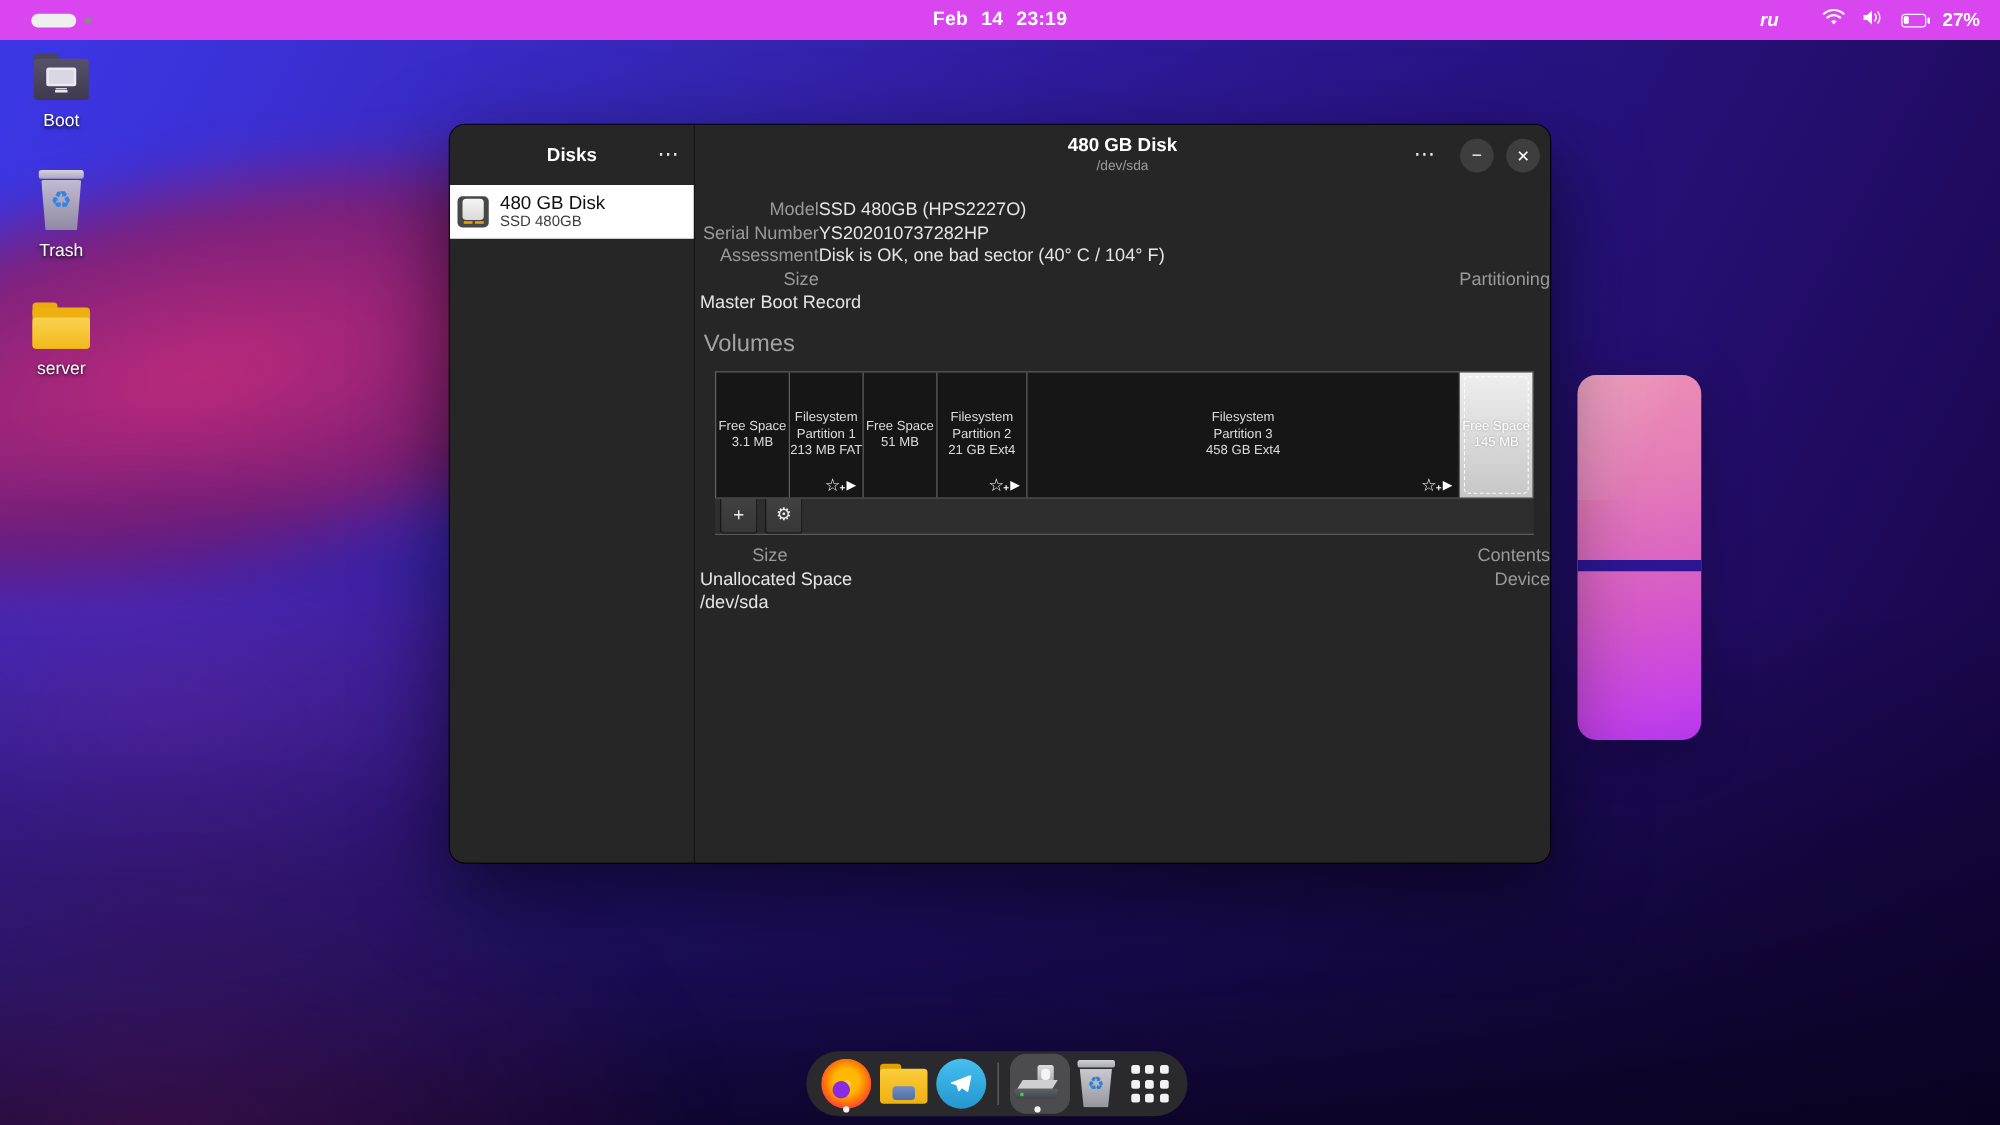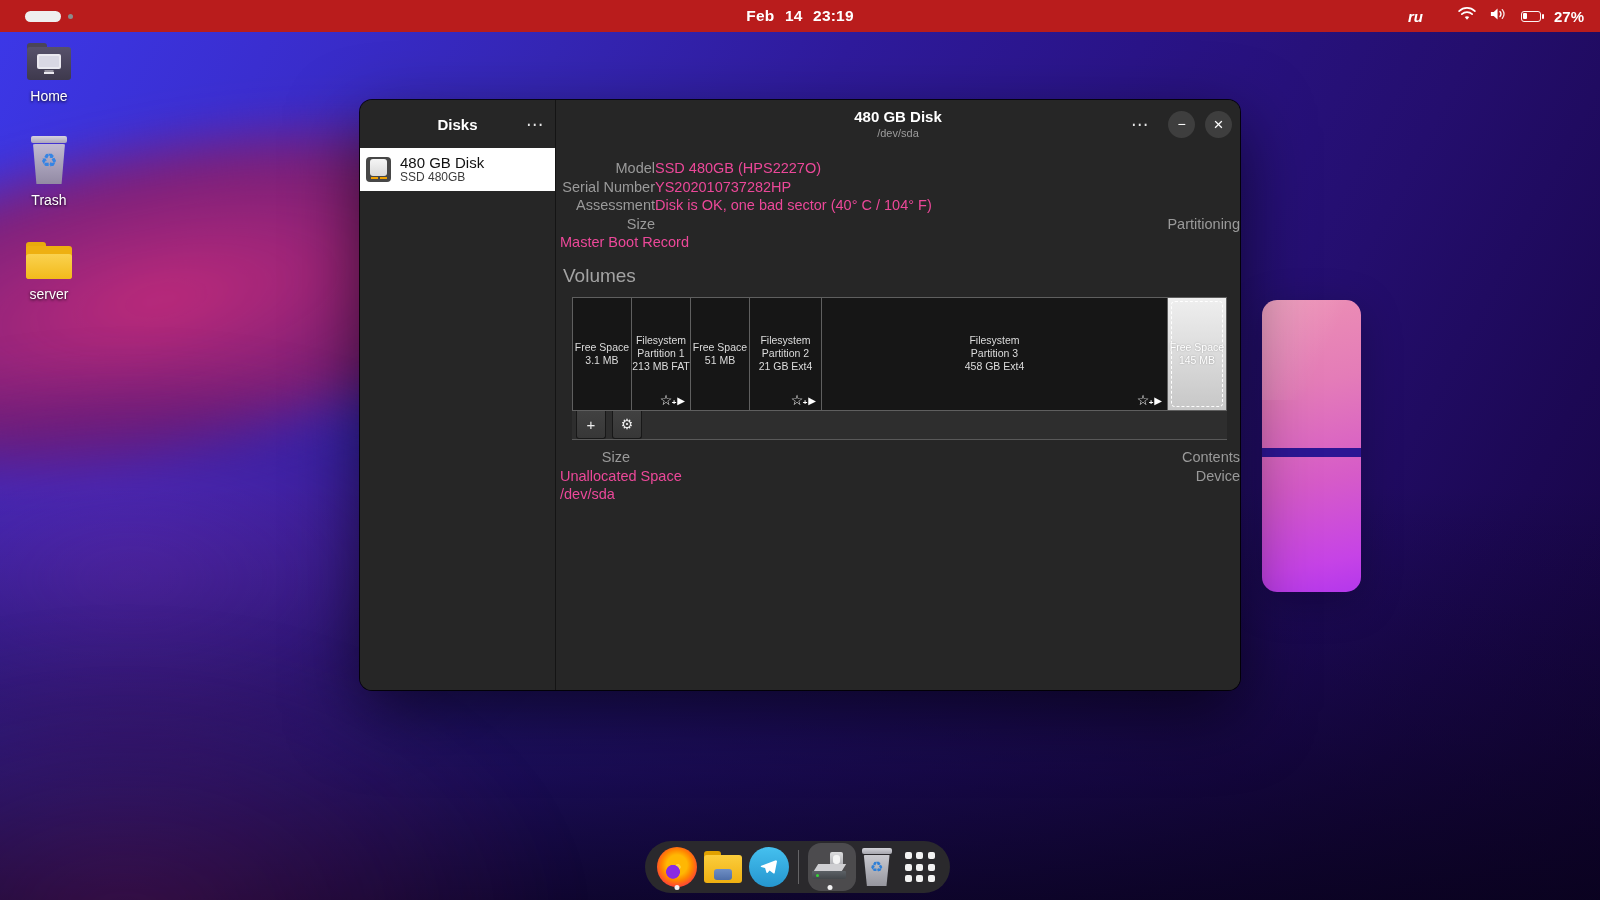--- a/index.html
+++ b/index.html
@@ -21,21 +21,21 @@
   .wp-glow { position:absolute; left:-120px; bottom:-140px; width:700px; height:420px;
     background:radial-gradient(ellipse at 35% 70%, rgba(150,30,110,.28), rgba(150,30,110,0) 70%); filter:blur(22px); }
   .wp-card { position:absolute; left:1262px; top:300px; width:99px; height:292px; border-radius:15px; overflow:hidden;
     background:linear-gradient(168deg,#ec8fb4 0%,#e47cb8 30%,#d65bc8 62%,#c643e6 88%,#b437ec 100%);
     box-shadow:0 10px 40px rgba(0,0,0,.25); }
   .wp-card::before { content:""; position:absolute; left:-20px; top:-30px; width:160px; height:130px;
     background:linear-gradient(115deg, rgba(255,255,255,.28), rgba(255,255,255,0) 55%); }
   .wp-card-gap { position:absolute; left:0; top:148px; width:100%; height:9px; background:#2c1694; }
 
   
-  .topbar { position:absolute; left:0; top:0; width:1600px; height:32px; background:#b91c1c; z-index:60;
+  .topbar { position:absolute; left:0; top:0; width:1600px; height:32px; background:#d946ef; z-index:60;
             color:#fff; }
   .ws-pill { position:absolute; left:25px; top:11px; width:36px; height:11px; border-radius:6px; background:#efefef; }
   .ws-dot  { position:absolute; left:68px; top:14px; width:5px; height:5px; border-radius:50%; background:#8b8b8b; }
   .clock { position:absolute; left:50%; top:0; transform:translateX(-50%); height:32px; line-height:32px;
            font-size:15.5px; font-weight:700; word-spacing:6px; letter-spacing:.2px; }
   .tray { position:absolute; right:16px; top:0; height:32px; display:flex; align-items:center; gap:13px; }
   .kbd-layout { font-size:15px; font-weight:700; margin-right:22px; font-style:italic; }
   .battery-shell { position:relative; width:20px; height:11px; border:1.5px solid rgba(255,255,255,.95); border-radius:3px; }
   .battery-shell::after { content:""; position:absolute; right:-4.5px; top:2px; width:2.5px; height:5px; background:#fff; border-radius:1px; }
   .battery-fill { position:absolute; left:1px; top:1px; width:4px; height:6.5px; background:#fff; border-radius:1px; }
@@ -94,24 +94,24 @@
   .header-actions { position:absolute; right:8px; top:0; height:48px; display:flex; align-items:center; gap:10px; }
   .win-btn { width:27px; height:27px; border-radius:50%; background:#3e3e3e; color:#fff; display:flex;
       align-items:center; justify-content:center; font-size:14px; line-height:1; }
   .win-btn.close { font-size:17px; }
   .menu-dots { color:#e6e6e6; font-size:17px; margin-right:10px; }
 
   .info-grid { display:grid; grid-template-columns:95px auto; font-size:14.5px; line-height:18.6px;
       margin:11px 0 0 4px; }
   .info-grid.second { grid-template-columns:70px auto; margin-top:8px; }
   .info-label { color:#9a9a9a; text-align:right; white-space:nowrap; }
-  .info-value { color:#ec4899; white-space:nowrap; }
+  .info-value { color:#e5e5e5; white-space:nowrap; }
 
   .volumes-heading { font-size:19px; font-weight:400; color:#a3a3a3; margin:13px 0 0 7px; }
-  .volumes-box { margin:10px 0 0 16px; width:655px; height:114px; border:1px solid #5f5f5f; display:flex; background:#161616; }
+  .volumes-box { margin:10px 0 0 16px; width:655px; height:102px; border:1px solid #5f5f5f; display:flex; background:#161616; }
   .vol-seg { position:relative; flex:none; border-right:1px solid #5f5f5f; display:flex; align-items:center; justify-content:center; }
   .vol-seg:last-child { border-right:none; flex:1; }
   .vol-lines { text-align:center; font-size:10.5px; line-height:13px; color:#dcdcdc; z-index:2; }
   .vol-icons { position:absolute; right:5px; bottom:3px; display:flex; align-items:flex-end; gap:5px; color:#fff; z-index:2; }
   .star-plus { position:relative; font-size:14px; line-height:14px; }
   .star-plus::after { content:"+"; position:absolute; right:-4px; bottom:-3px; font-size:8px; font-weight:700; }
   .play-badge { font-size:10px; line-height:13px; }
   .vol-seg.selected { background:linear-gradient(to bottom,#efefef,#c7c7c7); }
   .vol-seg.selected .vol-lines { color:#fff; text-shadow:0 0 2px rgba(0,0,0,.3); }
   .sel-dash { position:absolute; inset:3px; border:1px dashed rgba(255,255,255,.95); border-radius:4px; z-index:1; }
@@ -198,21 +198,21 @@
       </span>
       <span class="battery-pct">27%</span>
     </div>
   </div>
 
   <div class="desk-icon" style="left:6px; top:43px;">
     <span class="icon-home">
       <span class="fbody"></span>
         <span class="mon"></span>
     </span>
-    <span class="desk-label">Home</span>
+    <span class="desk-label">Boot</span>
   </div>
   <div class="desk-icon" style="left:6px; top:136px;">
     <span class="icon-trash-desk">
       <span class="tbody"></span>
       <span class="recycle-glyph">♻</span>
     </span>
     <span class="desk-label">Trash</span>
   </div>
   <div class="desk-icon" style="left:6px; top:242px;">
     <span class="icon-folder-server">

